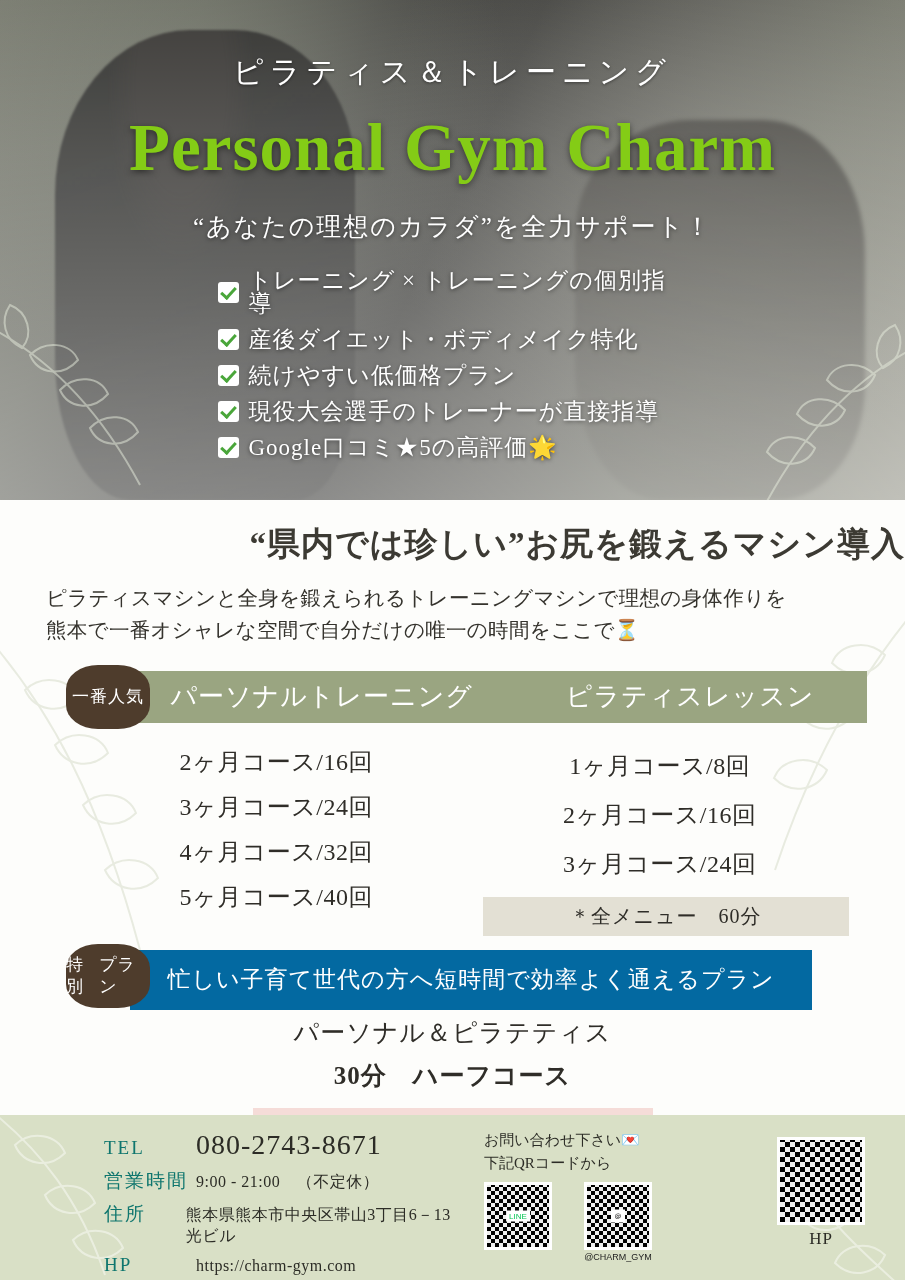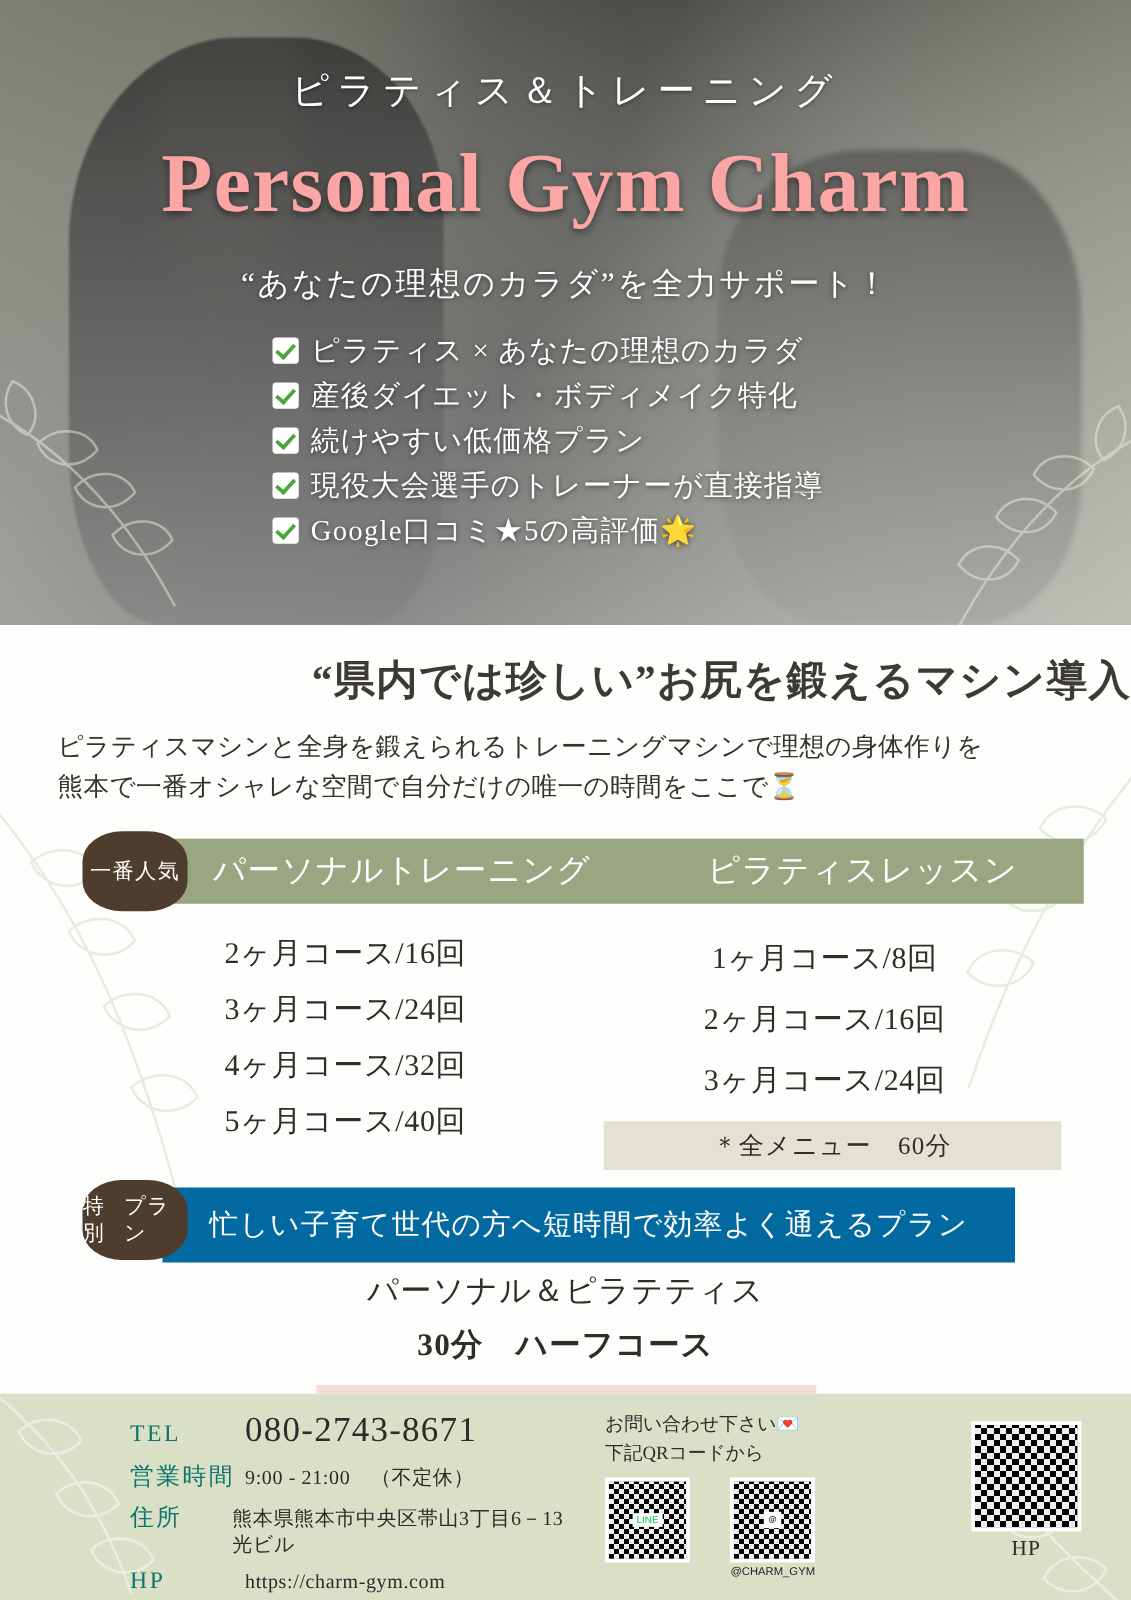--- a/index.html
+++ b/index.html
@@ -81,21 +81,21 @@
     margin-top: 52px;
     font-size: 30px;
     letter-spacing: 6px;
     text-shadow: 0 1px 3px rgba(0,0,0,0.45);
   }
   .brand-main {
     margin-top: 16px;
     font-size: 67px;
     font-weight: bold;
     letter-spacing: 1px;
-    color: #fca5a5;
+    color: #84cc16;
     text-shadow: 0 2px 6px rgba(0,0,0,0.5);
   }
   .brand-catch {
     margin-top: 24px;
     font-size: 25px;
     letter-spacing: 2px;
     text-shadow: 0 1px 4px rgba(0,0,0,0.5);
   }
   .bullets {
     margin: 26px auto 0 auto;
@@ -364,21 +364,21 @@
     top: 50%;
     transform: translate(-50%,-50%);
     background: #ffffff;
     font-size: 8px;
     padding: 1px 3px;
     color: #06c755;
     font-family: "Liberation Sans", sans-serif;
   }
   .qr-badge.ig { color: #222; }
   .qr-cap {
-    text-align: right;
+    text-align: center;
     font-size: 9px;
     color: #222;
     margin-top: 2px;
     font-family: "Liberation Sans", sans-serif;
   }
   .qr-hp-wrap {
     position: absolute;
     right: 40px;
     top: 22px;
     text-align: center;
@@ -430,21 +430,21 @@
     </svg>
 
     <div class="hero-content">
       <div class="brand-sub">ピラティス＆トレーニング</div>
       <div class="brand-main">Personal Gym Charm</div>
       <div class="brand-catch">“あなたの理想のカラダ”を全力サポート！</div>
 
       <div class="bullets">
         <div class="bullet">
           <span class="check"></span>
-          <span>ピラティス × あなたの理想のカラダ</span>
+          <span>トレーニング × トレーニングの個別指導</span>
         </div>
         <div class="bullet">
           <span class="check"></span>
           <span>産後ダイエット・ボディメイク特化</span>
         </div>
         <div class="bullet">
           <span class="check"></span>
           <span>続けやすい低価格プラン</span>
         </div>
         <div class="bullet">

